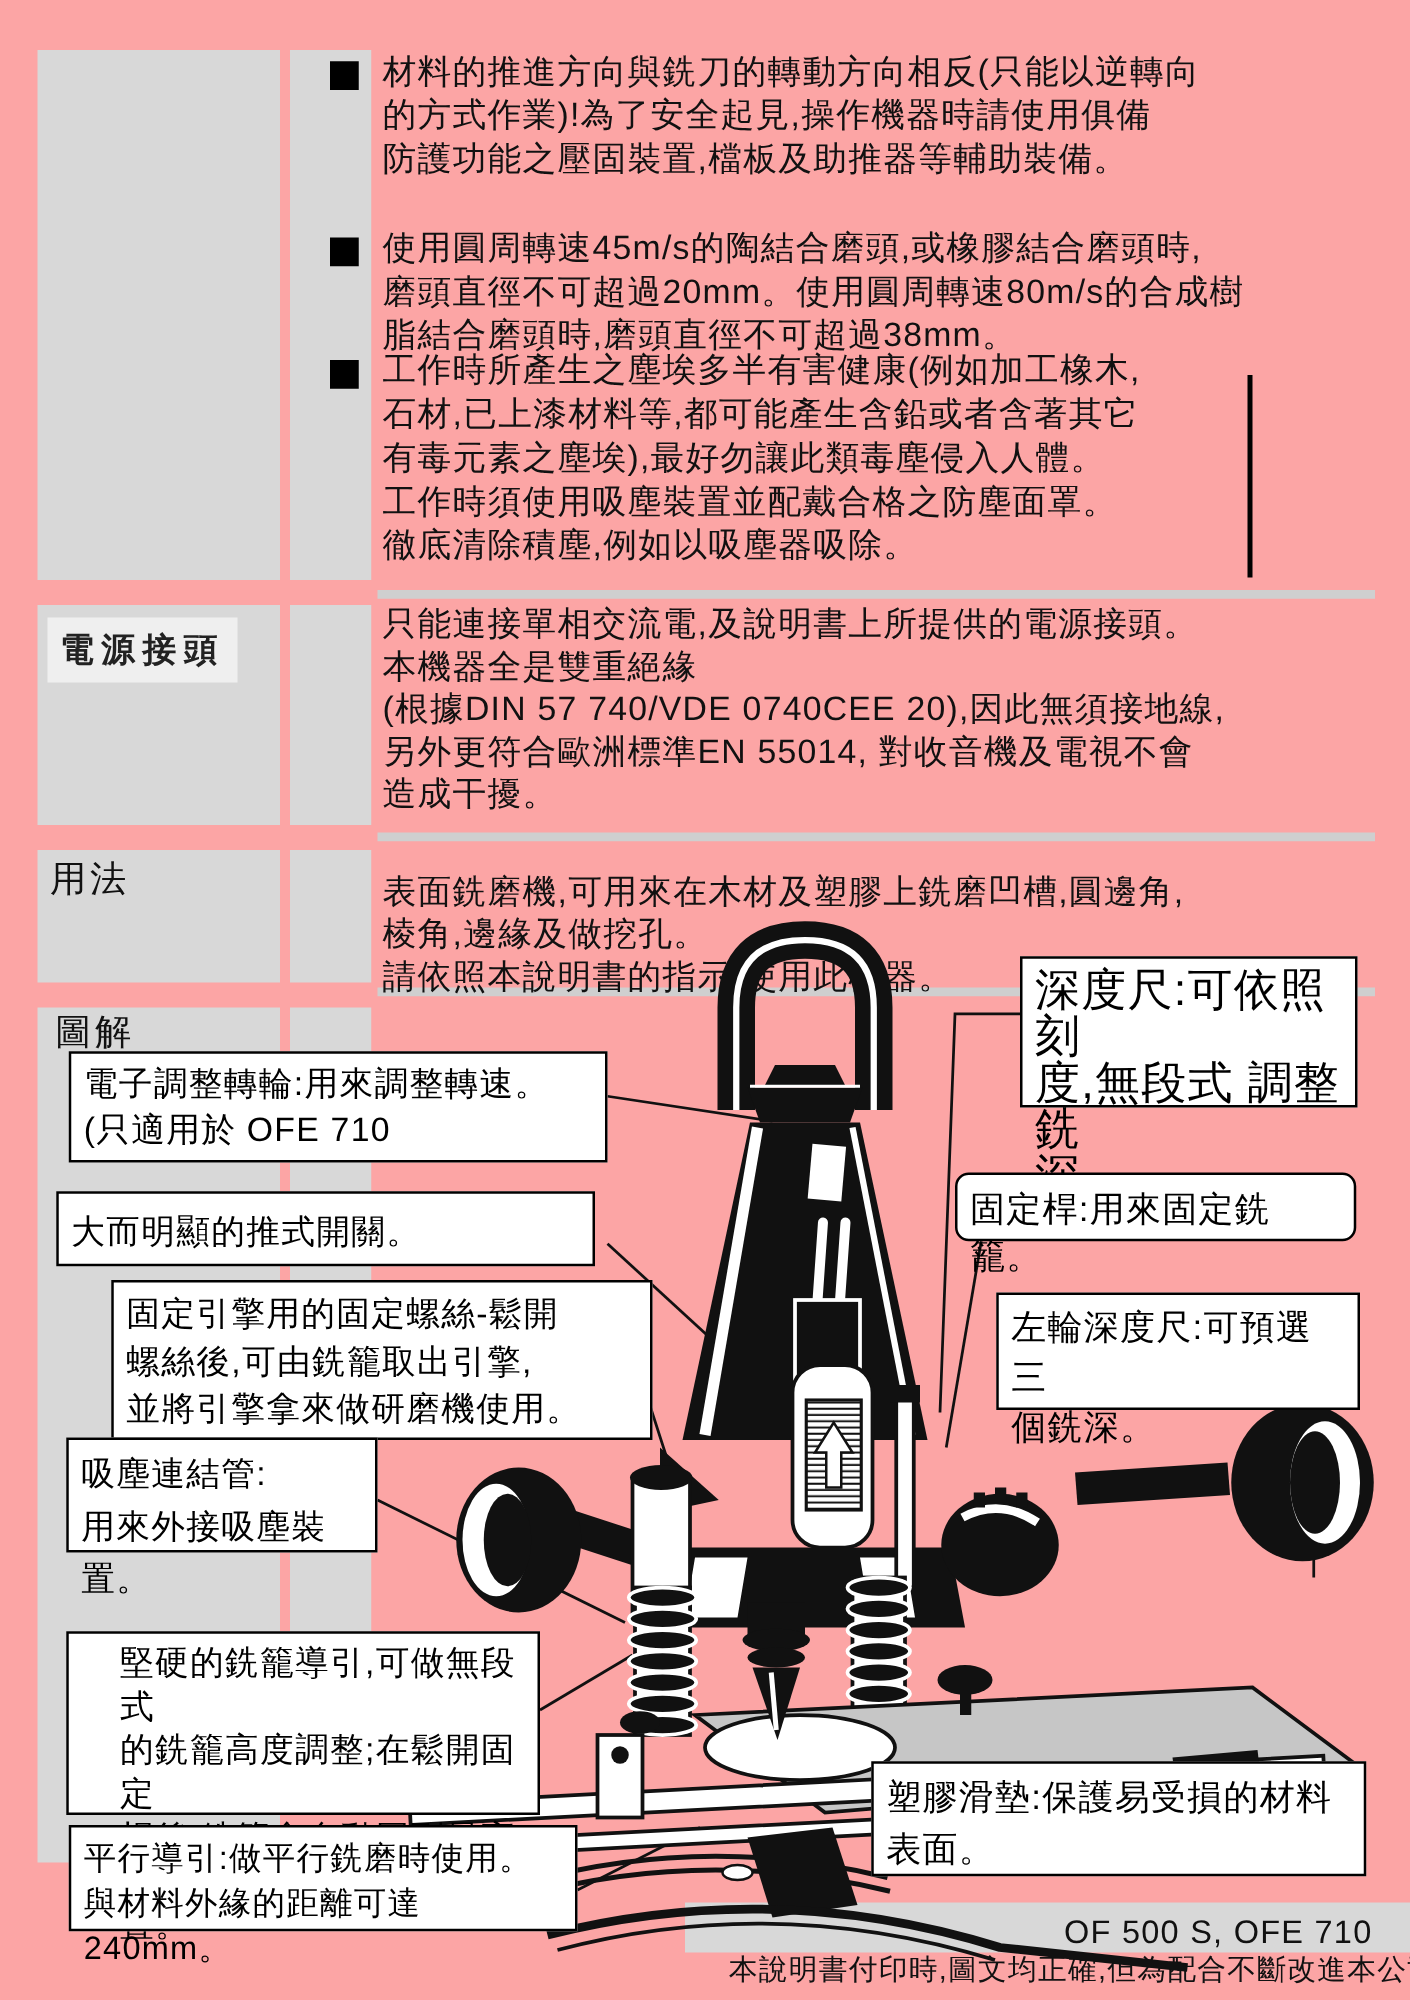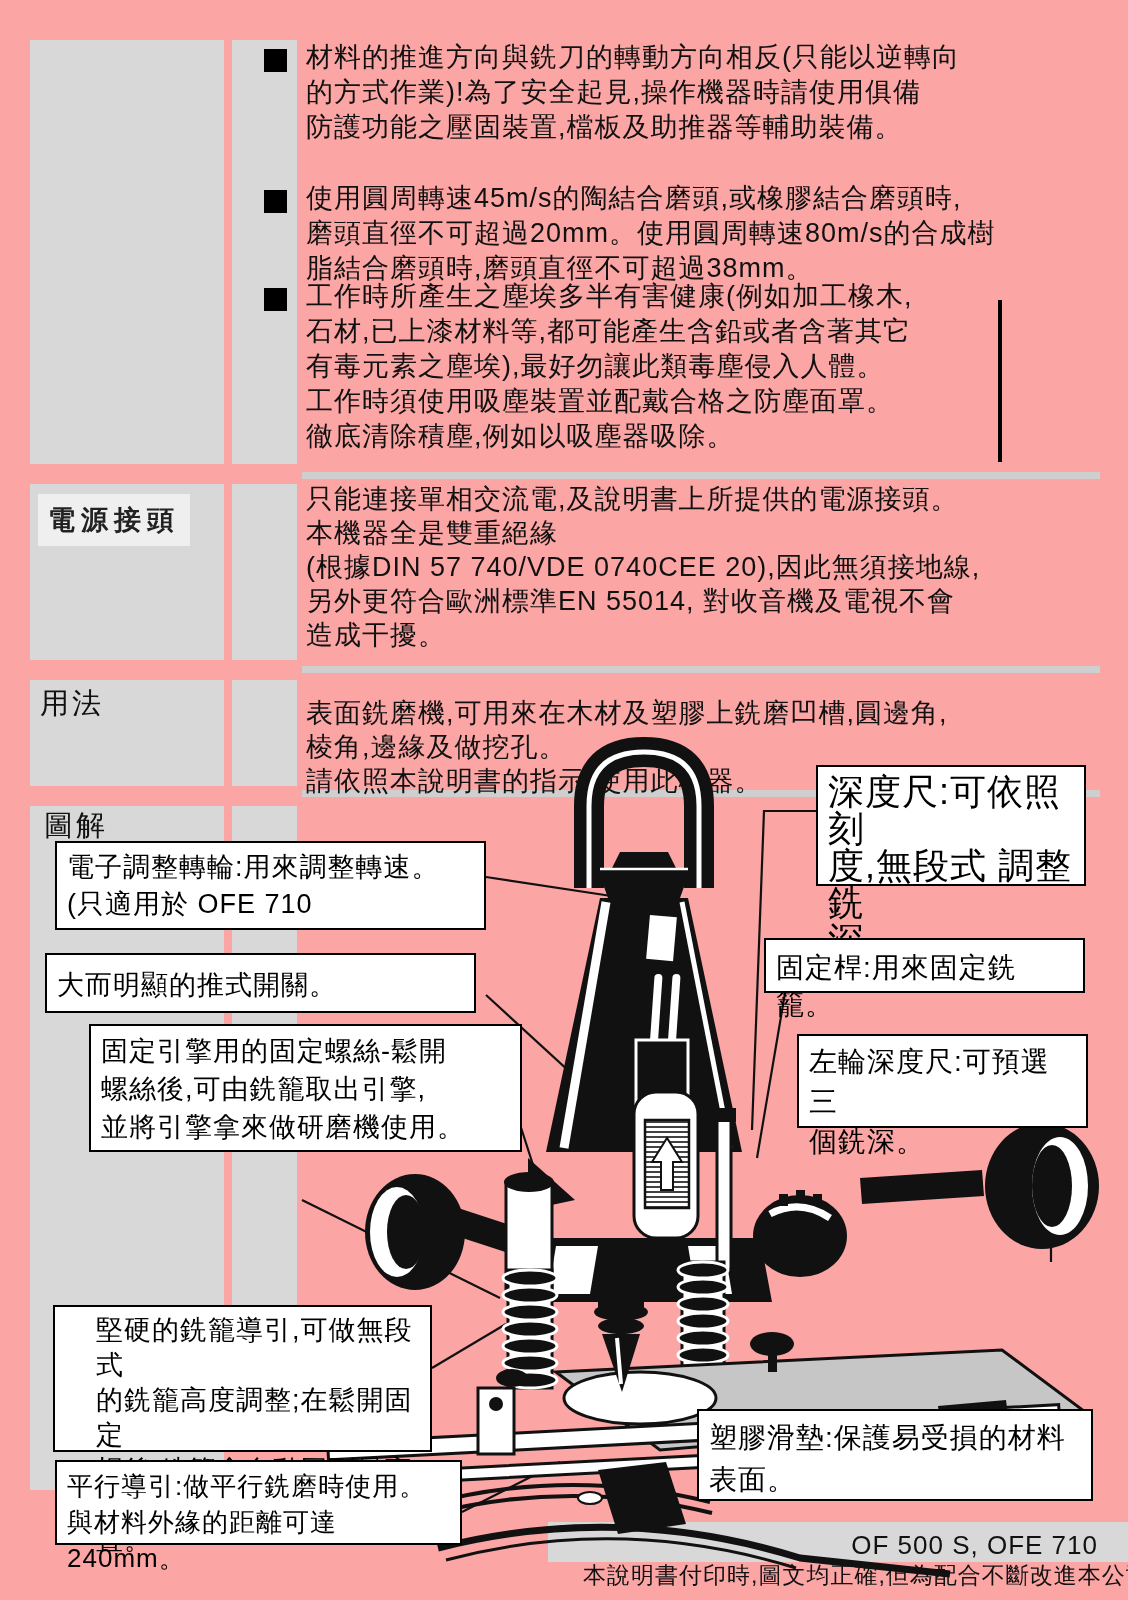--- a/index.html
+++ b/index.html
@@ -199,29 +199,31 @@
 
   <div class="callout prel" style="left:816px;top:765px;width:270px;height:121px;font-size:36px;">深度尺:可依照刻
 度,無段式 調整銑
 深。</div>
 
   <div class="callout prel" style="left:55px;top:841px;width:431px;height:89px;">電子調整轉輪:用來調整轉速。
 (只適用於 OFE 710</div>
 
   <div class="callout prel" style="left:45px;top:953px;width:431px;height:60px;padding-top:12px;">大而明顯的推式開關。</div>
 
-  <div class="callout prel" style="left:764px;top:938px;width:321px;height:55px;font-size:28px;padding-top:9px;">固定桿:用來固定銑籠。</div>
+  <div class="callout prel" style="left:764px;top:938px;width:321px;height:55px;font-size:28px;padding-top:9px;border-radius:11px;">固定桿:用來固定銑籠。</div>
 
   <div class="callout prel" style="left:53px;top:1024px;width:433px;height:128px;line-height:38px;margin-left:36px;">固定引擎用的固定螺絲-鬆開
 螺絲後,可由銑籠取出引擎,
 並將引擎拿來做研磨機使用。</div>
 
   <div class="callout prel" style="left:797px;top:1034px;width:291px;height:94px;font-size:28px;line-height:40px;">左輪深度尺:可預選三
 個銑深。</div>
 
+  <div class="callout prel" style="left:53px;top:1150px;width:249px;height:92px;line-height:42px;">吸塵連結管:
+用來外接吸塵裝置。</div>
 
   <div class="callout prel" style="left:53px;top:1305px;width:379px;height:147px;line-height:35px;padding-left:41px;">堅硬的銑籠導引,可做無段式
 的銑籠高度調整;在鬆開固定
 桿後,銑籠會自動回到最高位
 置。</div>
 
   <div class="callout prel" style="left:697px;top:1409px;width:396px;height:92px;font-size:28px;line-height:42px;">塑膠滑墊:保護易受損的材料
 表面。</div>
 
   <div class="callout prel" style="left:55px;top:1460px;width:407px;height:85px;font-size:26px;line-height:36px;">平行導引:做平行銑磨時使用。

